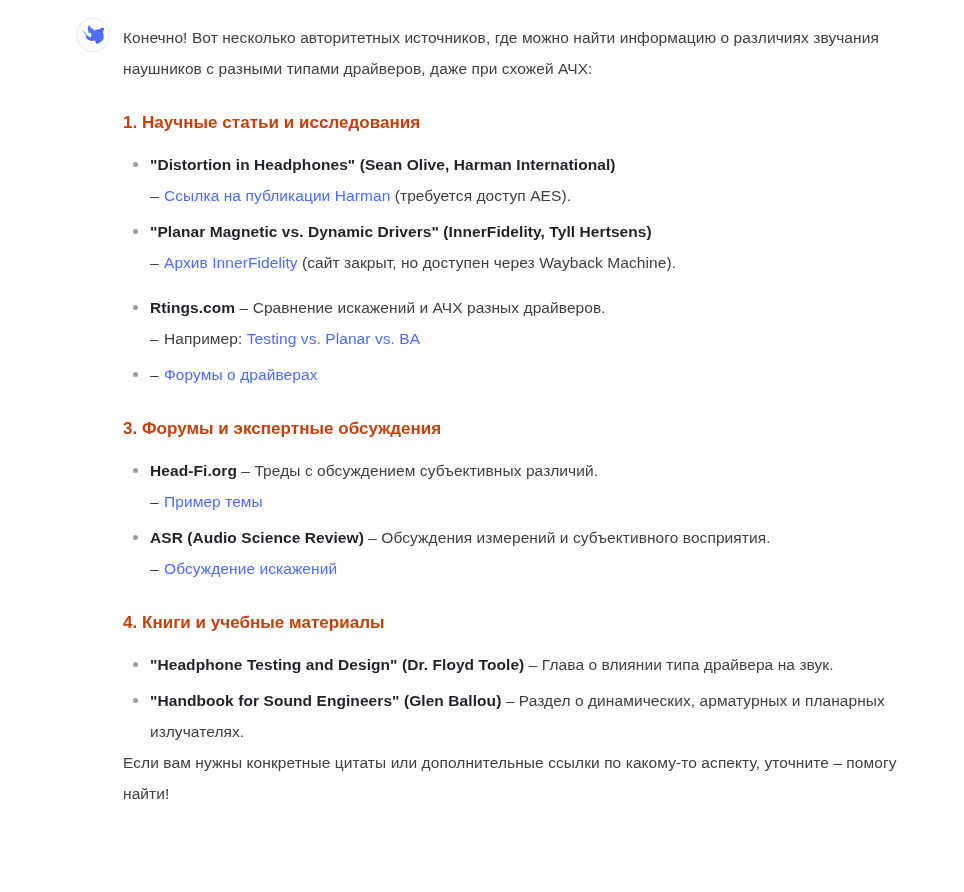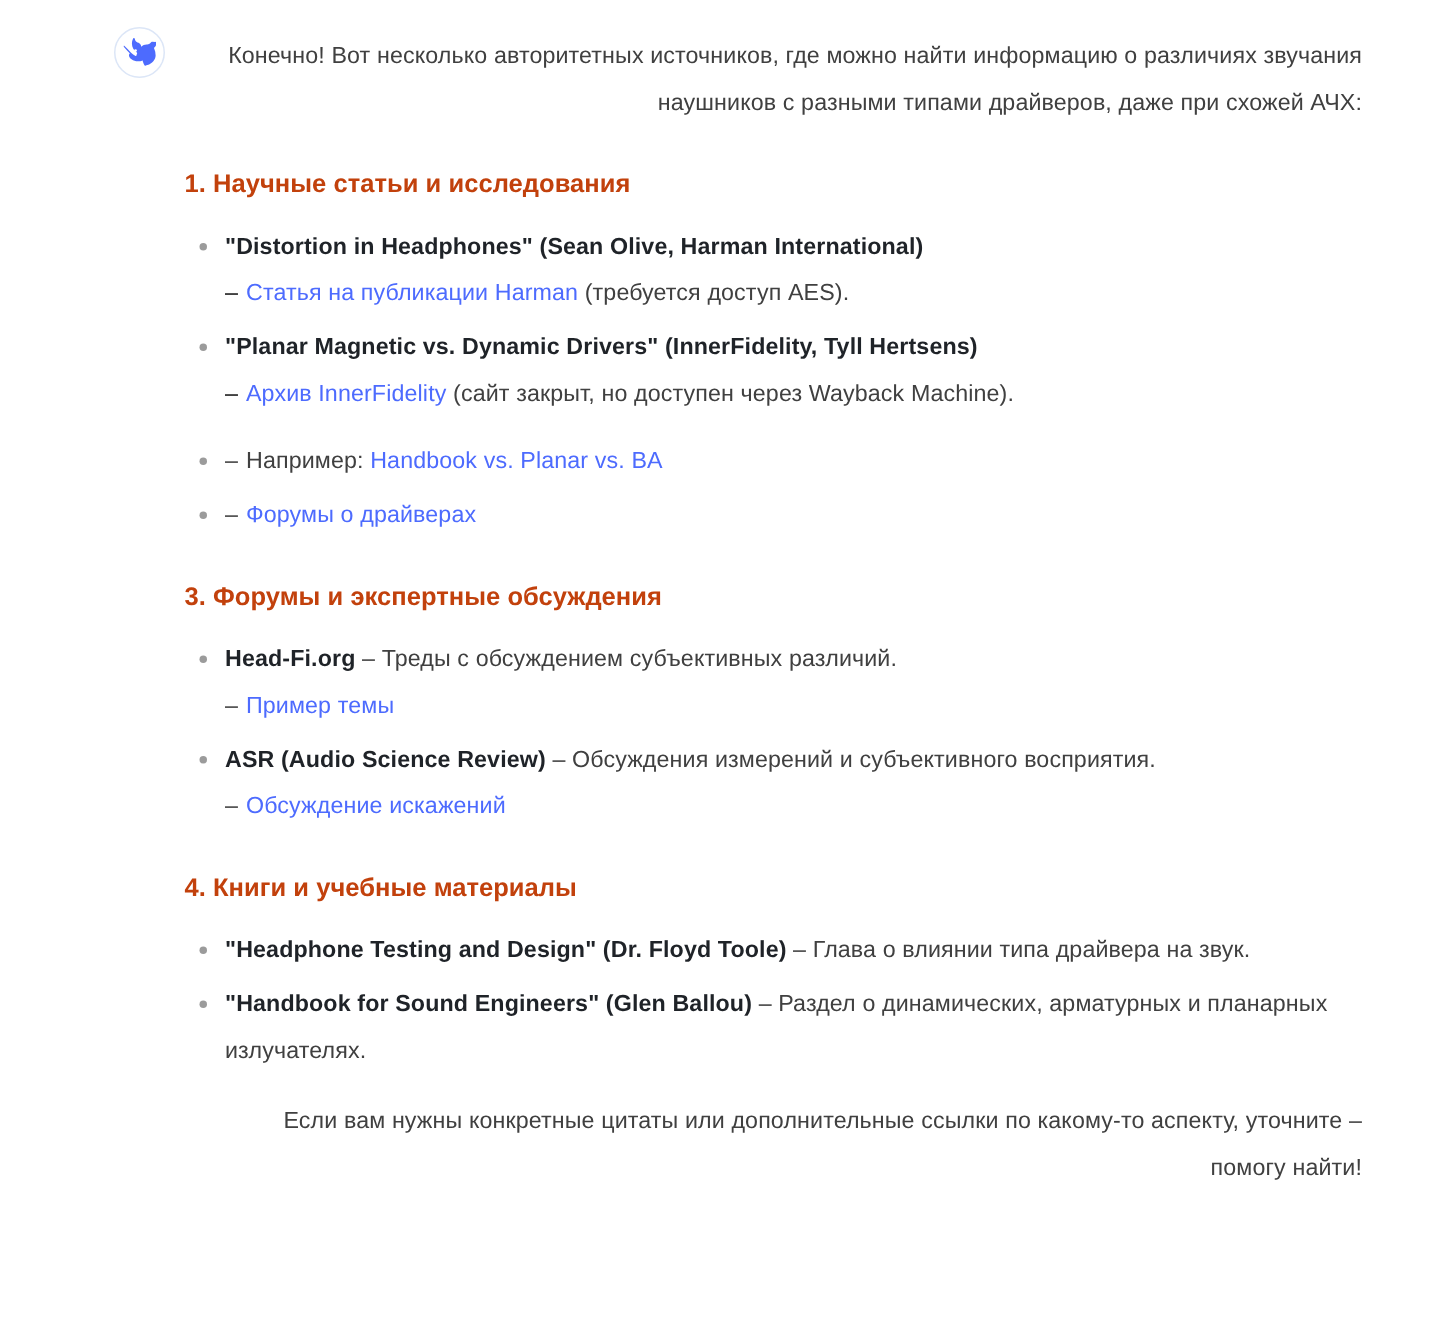--- a/index.html
+++ b/index.html
@@ -40,26 +40,25 @@
   .content {
     margin-left: 123px;
     margin-right: 40px;
     font-size: 15.5px;
     line-height: 31px;
     color: #404040;
     letter-spacing: .005em;
   }
 
   p.para {
-    margin: 16px;
-    padding: 0;
-    font-size: 15.5px;
-    line-height: 31px;
-    color: #404040;
-    text-align: right;
+    margin: 0;
+    padding: 0;
+    font-size: 15.5px;
+    line-height: 31px;
+    color: #404040;
   }
 
   p.intro { margin-top: 8px; }
 
   h3.section {
     font-size: 17px;
     line-height: 24px;
     font-weight: 700;
     color: #c2410c;
     margin: 27px 0 0 0;
@@ -143,37 +142,38 @@
     <p class="para intro">Конечно! Вот несколько авторитетных источников, где можно найти информацию о различиях звучания наушников с разными типами драйверов, даже при схожей АЧХ:</p>
 
     <div id="sections-root">
         <h3 class="section">1. Научные статьи и исследования</h3>
         <ul class="bullets">
           <li class="bullet">
             <span class="dot"></span>
             <div><span class="blabel">"Distortion in Headphones" (Sean Olive, Harman International)</span><span class="brest"></span></div>
             <ul class="subs">
               <li class="sub"><span class="dash">–</span></li>
-              <li class="sub"><span class="dash">–</span><span> </span><a class="link">Статья на публикации Harman</a><span> (требуется доступ AES).</span></li>
+              <li class="sub"><span class="dash">–</span><span> </span><a class="link">Ссылка на публикации Harman</a><span> (требуется доступ AES).</span></li>
             </ul>
           </li>
           <li class="bullet">
             <span class="dot"></span>
             <div><span class="blabel">"Planar Magnetic vs. Dynamic Drivers" (InnerFidelity, Tyll Hertsens)</span><span class="brest"></span></div>
             <ul class="subs">
               <li class="sub"><span class="dash">–</span></li>
               <li class="sub"><span class="dash">–</span><span> </span><a class="link">Архив InnerFidelity</a><span> (сайт закрыт, но доступен через Wayback Machine).</span></li>
             </ul>
           </li>
         </ul>
         <ul class="bullets">
           <li class="bullet">
             <span class="dot"></span>
-            <ul class="subs">
-              <li class="sub"><span class="dash">–</span><span> Например: </span><a class="link">Handbook vs. Planar vs. BA</a></li>
+            <div><span class="blabel">Rtings.com</span><span class="brest"> – Сравнение искажений и АЧХ разных драйверов.</span></div>
+            <ul class="subs">
+              <li class="sub"><span class="dash">–</span><span> Например: </span><a class="link">Testing vs. Planar vs. BA</a></li>
             </ul>
           </li>
           <li class="bullet">
             <span class="dot"></span>
             <ul class="subs">
               <li class="sub"><span class="dash">–</span><span> </span><a class="link">Форумы о драйверах</a></li>
             </ul>
           </li>
         </ul>
         <h3 class="section">3. Форумы и экспертные обсуждения</h3>

